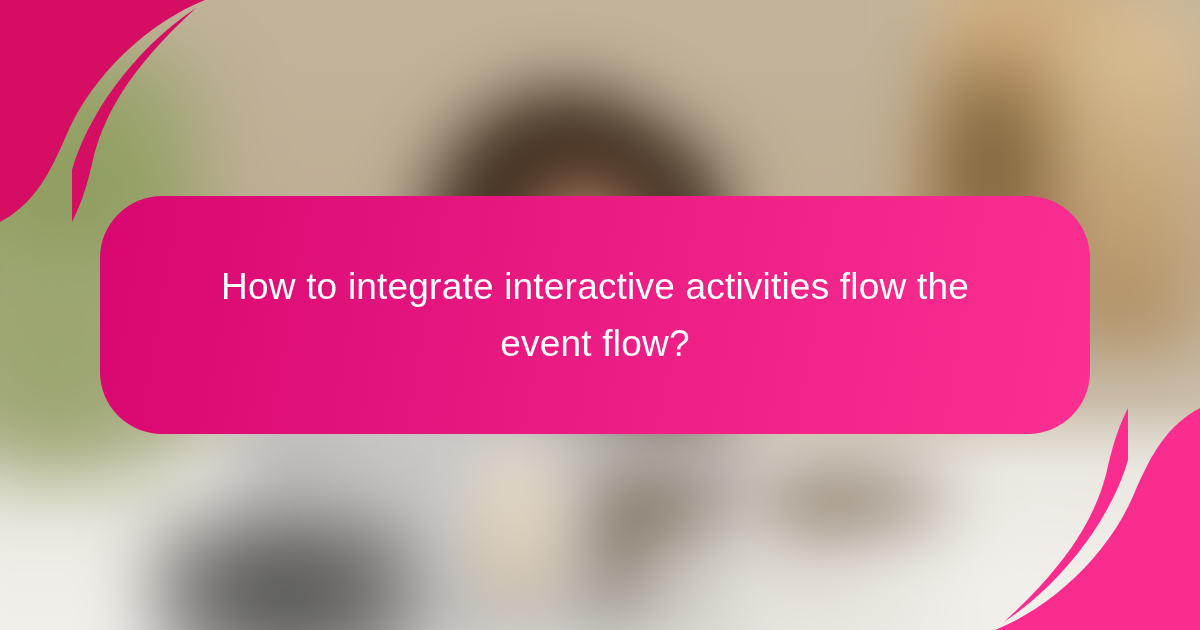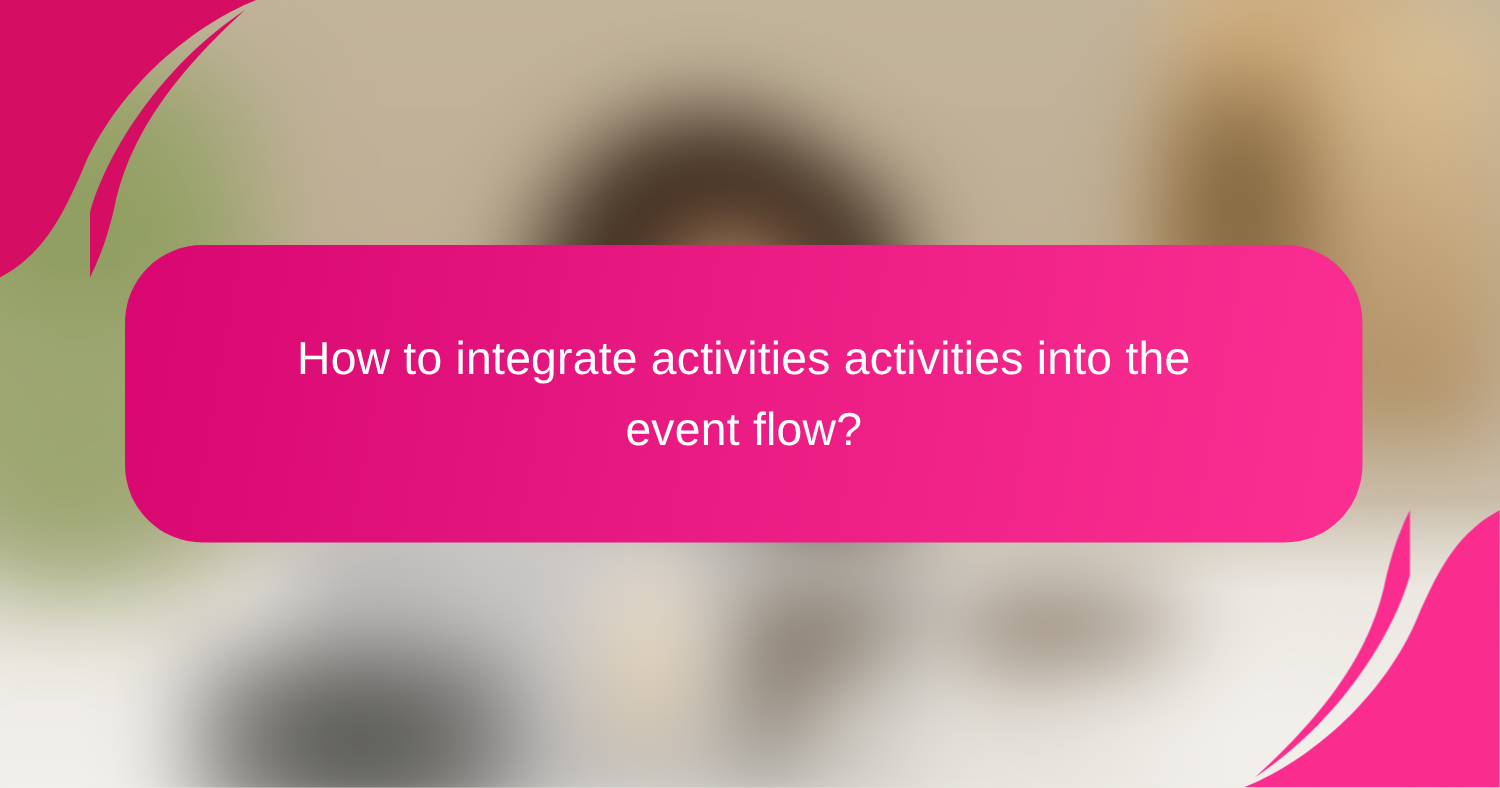--- a/index.html
+++ b/index.html
@@ -198,16 +198,16 @@
     <path d="M0,0 L205,0 C150,22 92,74 66,136 C48,178 32,205 0,222 Z" fill="#d50e63"></path>
     <path d="M72,170 C86,120 130,52 196,8 C128,70 102,118 92,164 C86,190 80,206 72,222 Z" fill="#d50e63"></path>
   </svg>
 
   <svg class="corner-deco br" width="230" height="230" viewBox="0 0 230 230">
     <path d="M230,230 L25,230 C80,208 138,156 164,94 C182,52 198,25 230,8 Z" fill="#fa2d8e"></path>
     <path d="M158,60 C144,110 100,178 34,222 C102,160 128,112 138,66 C144,40 150,24 158,8 Z" fill="#fa2d8e"></path>
   </svg>
 
   <div class="headline-card">
-    <h1 class="headline-text">How to integrate activities activities into the event flow?</h1>
+    <h1 class="headline-text">How to integrate interactive activities flow the event flow?</h1>
   </div>
 
 </div>
 
 </body></html>

